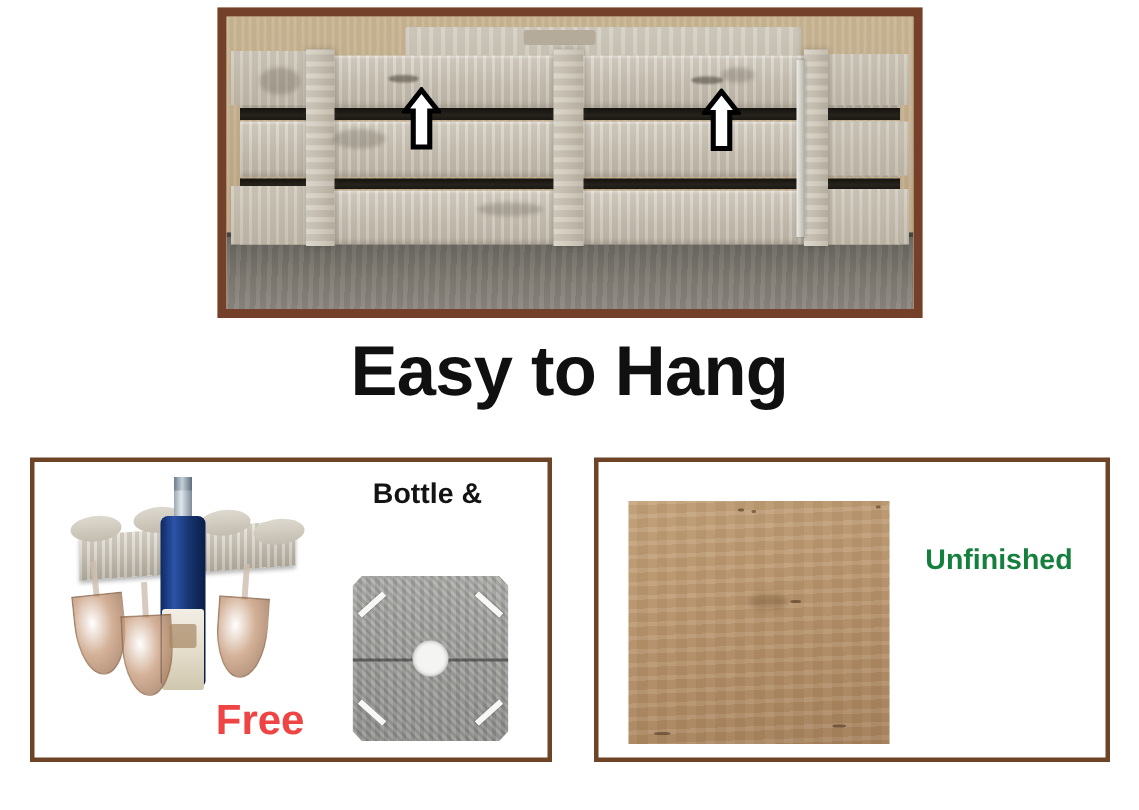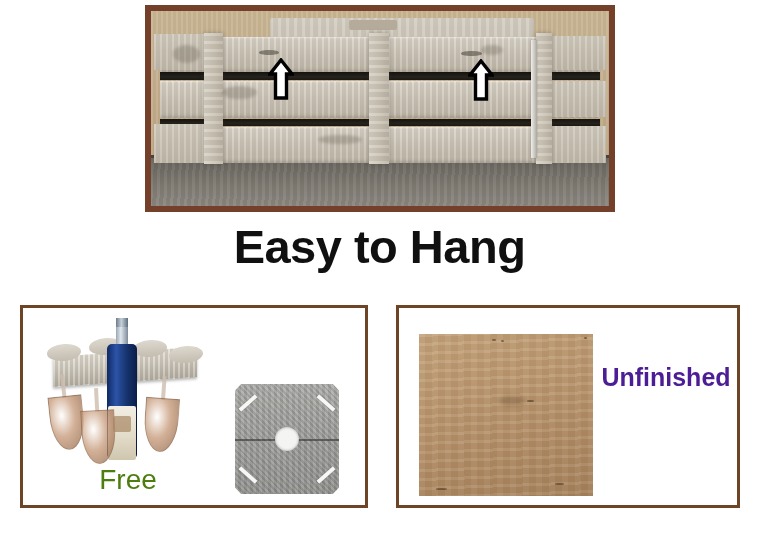--- a/index.html
+++ b/index.html
@@ -346,24 +346,24 @@
   }
   .glass-a { left: 4px;   top: 58px; transform: rotate(-6deg); }
   .glass-b { left: 36px;  top: 72px; transform: rotate(-3deg); }
   .glass-c { left: 100px; top: 60px; transform: rotate(4deg); }
 
   .label-free {
     position: absolute;
     left: 30px;
     top: 156px;
     width: 150px;
-    text-align: center;
+    text-align: right;
     font-size: 28px;
-    font-weight: normal;
-    color: #4d7c0f;
+    font-weight: bold;
+    color: #ef4444;
   }
 
   
   .holder-caption {
     position: absolute;
     left: 186px;
     top: 10px;
     width: 152px;
     text-align: center;
     font-size: 19px;
@@ -458,23 +458,23 @@
   .fleck-4 { left: 62%;  top: 41%; width: 7px; height: 2px; }
   .fleck-5 { left: 78%;  top: 92%; width: 9px; height: 2px; }
   .fleck-6 { left: 10%;  top: 95%; width: 11px; height: 2px; }
 
   .label-unfinished {
     position: absolute;
     left: 196px;
     top: 53px;
     width: 142px;
     text-align: center;
-    font-size: 25px;
+    font-size: 19px;
     font-weight: bold;
-    color: #4c1d95;
+    color: #15803d;
     line-height: 1.32;
   }
 </style>
 </head>
 <body>
 
 <div class="page">
 
   <div class="hero-frame">
     <div class="hero-photo">
@@ -556,20 +556,21 @@
 
         <div class="glass glass-b">
           <div class="glass-stem"></div>
           <div class="glass-bowl"></div>
         </div>
       </div>
 
       <div class="label-free">Free</div>
 
       <div class="holder-caption">
+        <div>Bottle &amp;</div>
       </div>
 
       <div class="holder-plate-photo">
         <div class="plate-seam"></div>
         <div class="plate-slot slot-tl"></div>
         <div class="plate-slot slot-tr"></div>
         <div class="plate-slot slot-bl"></div>
         <div class="plate-slot slot-br"></div>
         <div class="plate-hole"></div>
       </div>

